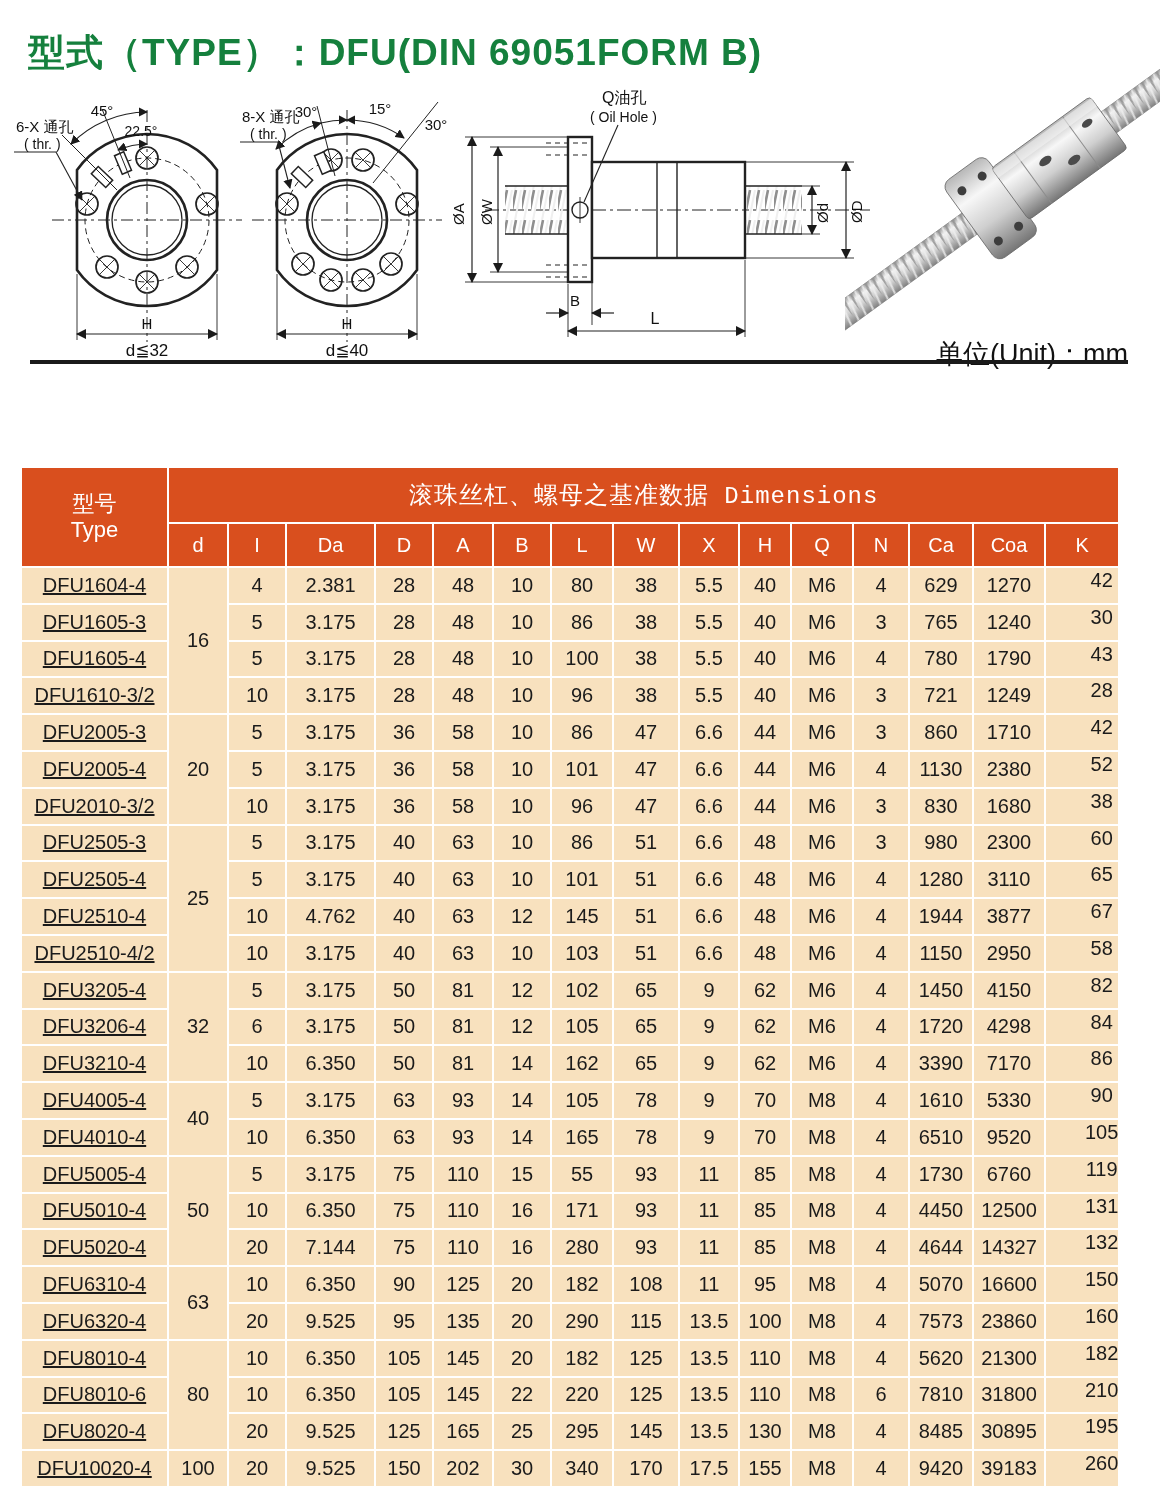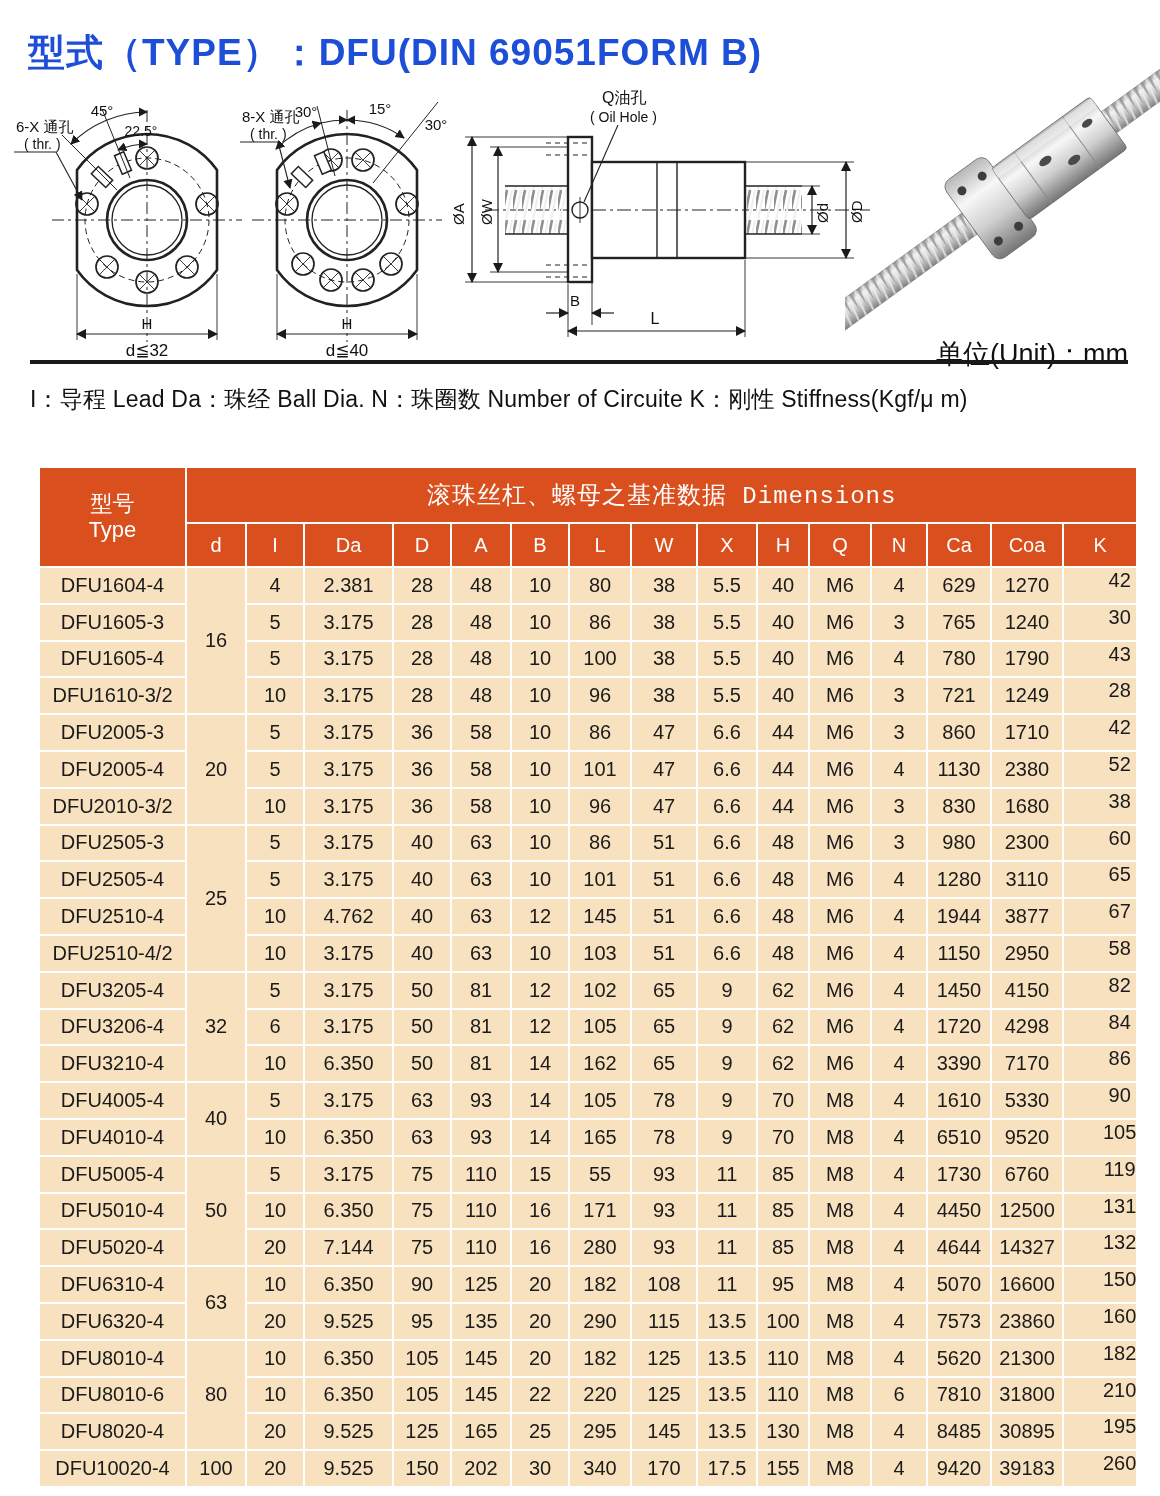--- a/index.html
+++ b/index.html
@@ -1,38 +1,38 @@
 <!DOCTYPE html>
 <html><head>
 <meta charset="utf-8">
 <style>
   * { margin:0; padding:0; box-sizing:border-box; }
   body { background:#ffffff; font-family:"Liberation Sans","DejaVu Sans",sans-serif; }
   .page { position:relative; width:1160px; height:1496px; background:#ffffff; overflow:hidden; color:#1b1b1b; }
 
-  .title { position:absolute; left:28px; top:28px; font-size:37px; font-weight:bold; letter-spacing:1px; color:#1d4ed8; }
+  .title { position:absolute; left:28px; top:28px; font-size:37px; font-weight:bold; letter-spacing:1px; color:#15803d; }
 
   .drawing { position:absolute; }
   .unit { position:absolute; top:336px; right:32px; font-size:27px; color:#111; }
   .divider { position:absolute; left:30px; top:360px; width:1098px; height:4px; background:#1a1a1a; }
   .legend { position:absolute; left:30px; font-size:23px; color:#111; letter-spacing:0.2px; }
   .legend.l1 { top:384px; }
   .legend.l2 { top:420px; }
 
-  .tablewrap { position:absolute; left:38px; top:466px; }
+  .tablewrap { position:absolute; left:20px; top:466px; }
   table { table-layout:fixed; border-collapse:separate; border-spacing:2px; }
   th, td { background:#F8E1BE; text-align:center; vertical-align:middle; font-size:20px; color:#1b1b1b; padding:0; overflow:hidden; }
   thead th { background:#D94F1E; color:#ffffff; font-weight:normal; }
   tr.hdr1 { height:54px; }
   tr.hdr2 { height:42px; }
   tbody tr { height:34.8px; }
   .type-h { font-size:22px; line-height:26px; }
   .dim-h { font-size:24px; letter-spacing:1px;font-family:Liberation Mono, monospace; }
   td.kcol { vertical-align:top; line-height:24px;padding-left:39px; }
-  td.type { font-size:20px; }
+  td.type { font-size:20px;text-decoration:underline; }
   svg text { fill:#111; font-family:"Liberation Sans","DejaVu Sans",sans-serif; }
 </style>
 </head>
 <body>
 
 <div class="page">
 
   <svg width="0" height="0" style="position:absolute">
     <defs>
       <marker id="arr" viewBox="0 0 10 10" refX="9" refY="5" markerWidth="8.5" markerHeight="8.5" orient="auto-start-reverse">
@@ -259,21 +259,20 @@
       <line x1="98" y1="-32" x2="98" y2="32" stroke="#8b8b8b" stroke-width="1"></line>
       <ellipse cx="58" cy="-6" rx="7" ry="4" fill="#4a4a4a"></ellipse>
       <ellipse cx="82" cy="10" rx="7" ry="4" fill="#4a4a4a"></ellipse>
       <ellipse cx="114" cy="-12" rx="6" ry="3.5" fill="#4a4a4a"></ellipse>
       <rect x="10" y="-30" width="122" height="10" fill="#f6f6f6" opacity="0.55"></rect>
     </g>
   </svg>
 
   <div class="unit">单位(Unit)：mm</div>
   <div class="divider"></div>
-  <div class="legend l1">I：导程 Lead Da：珠经 Ball Dia. N：珠圈数 Number of Circuite K：刚性 Stiffness(Kgf/μ m)</div>
 
   <div class="tablewrap">
     <table>
       <colgroup>
         <col style="width:145px">
           <col style="width:58px">
           <col style="width:56px">
           <col style="width:87px">
         <col style="width:56px">
           <col style="width:58px">

